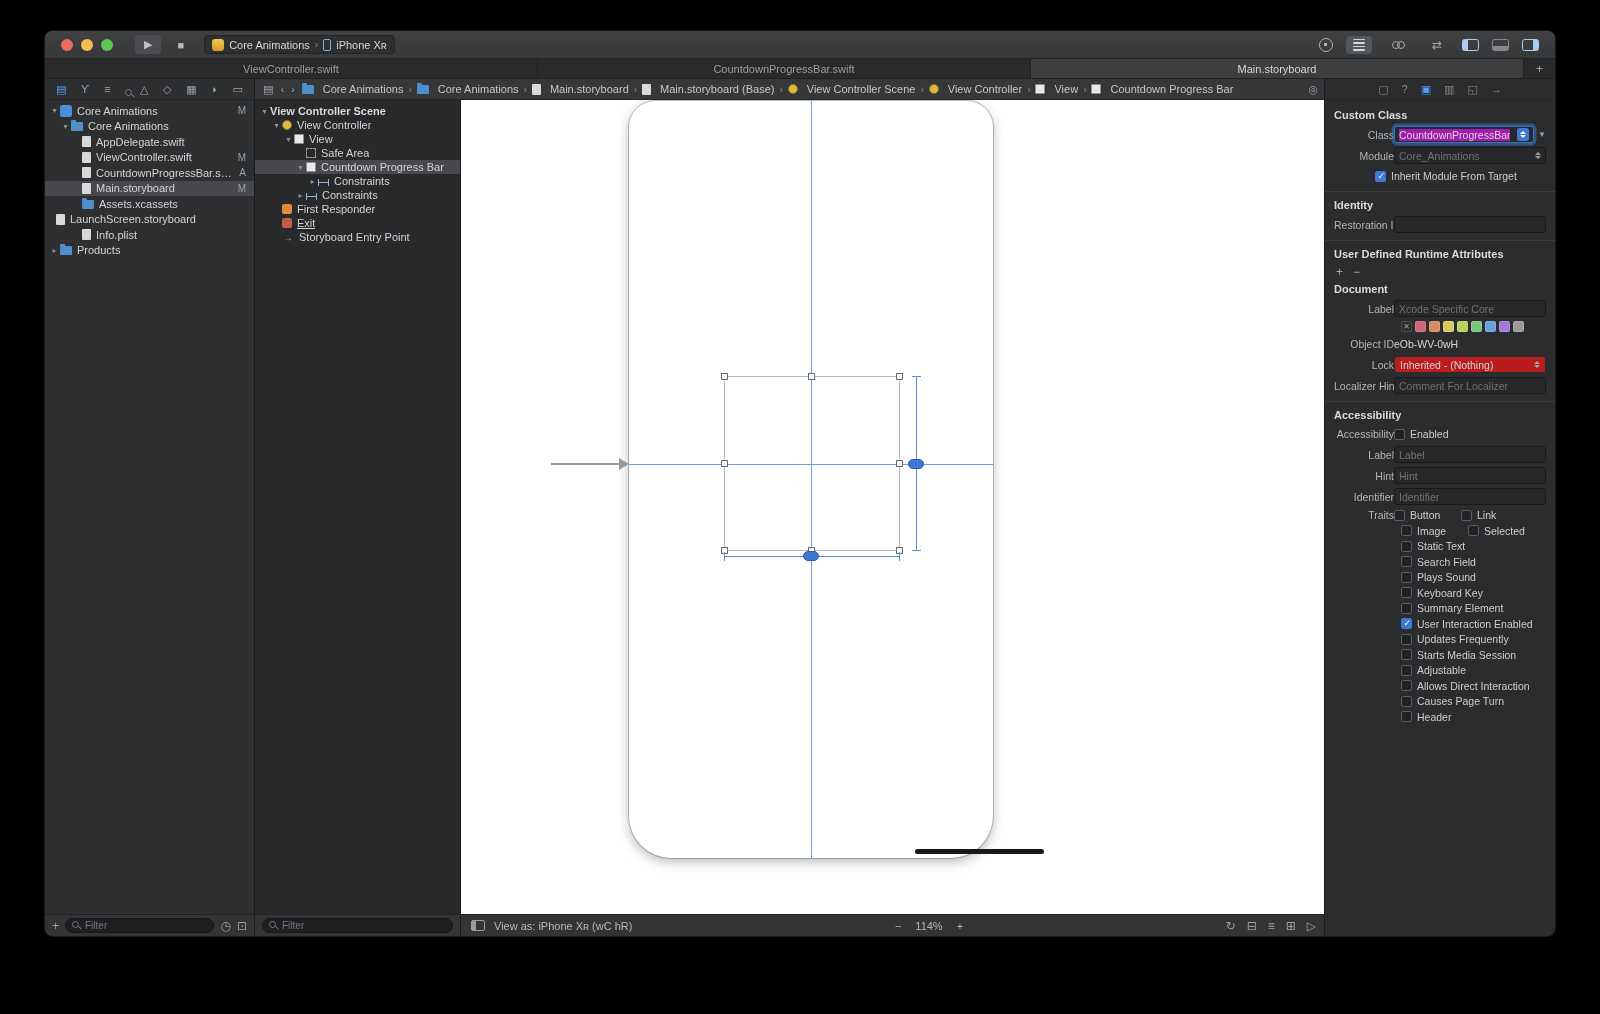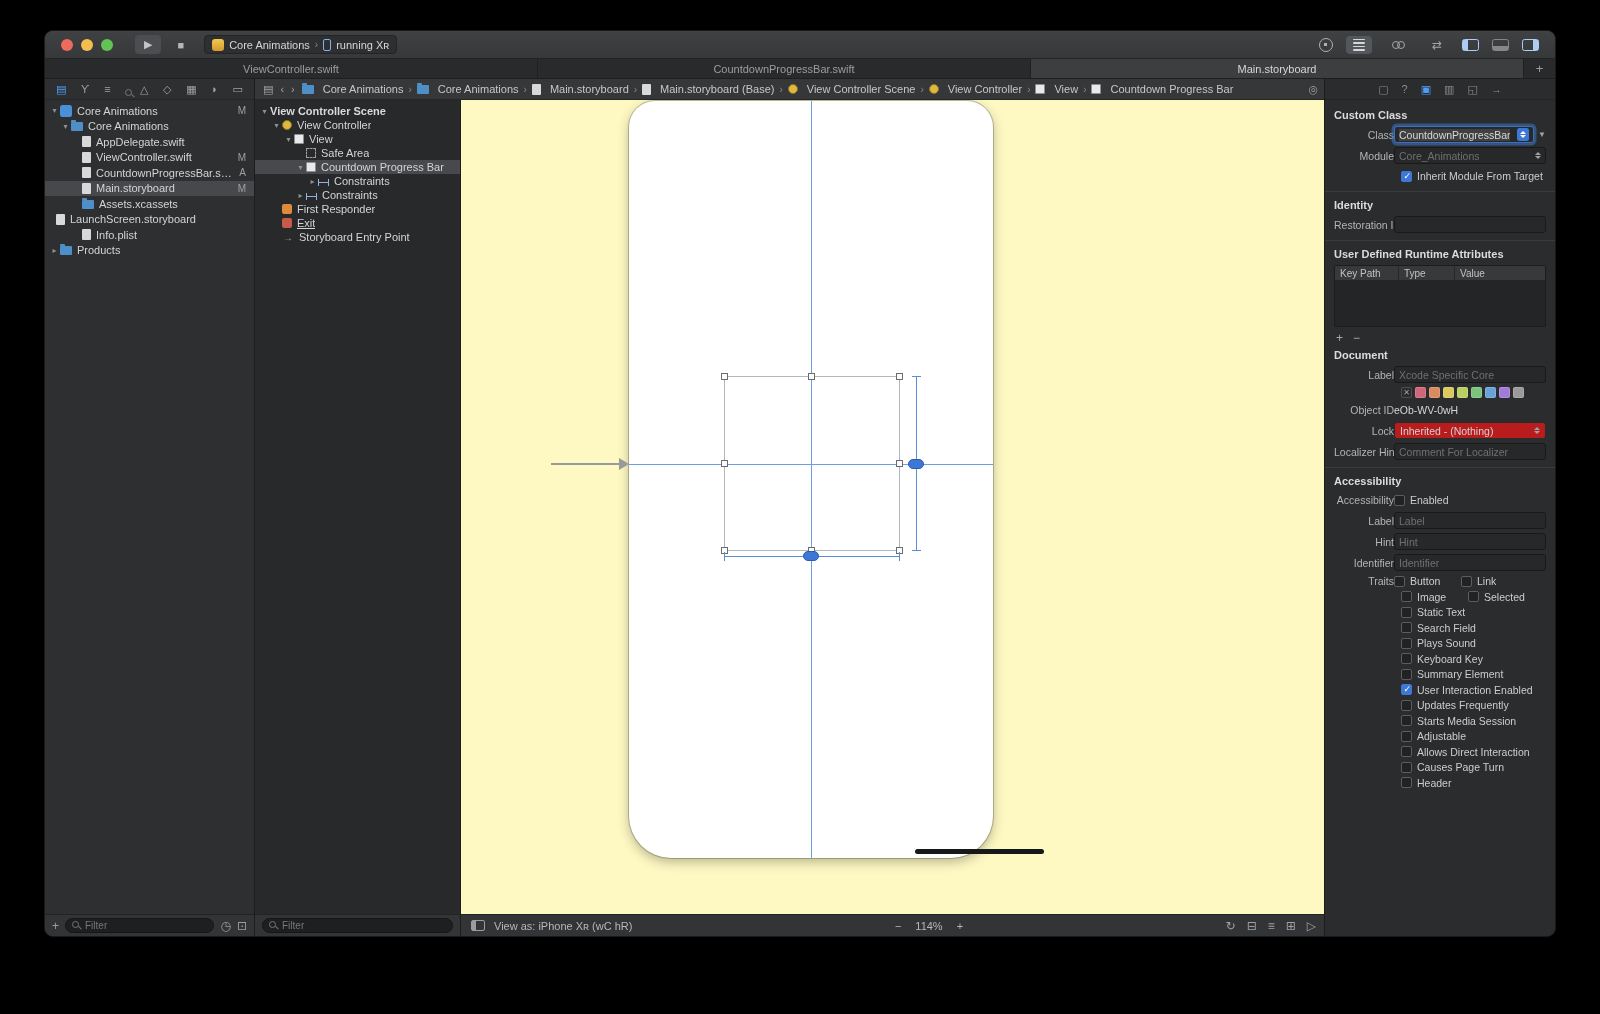--- a/index.html
+++ b/index.html
@@ -101,21 +101,21 @@
   .crumbs{display:flex;align-items:center;gap:5px;min-width:0;flex:1}
   .crumb{display:flex;align-items:center;gap:4px;flex:none}
   .crumb span{font-size:11px;color:#c6c7c9;white-space:nowrap}
   .crumb-sep{color:#85878a;font-size:10px;flex:none}
   .outline-panel{position:absolute;left:0;top:21px;bottom:0;width:206px;background:#28292b;border-right:1px solid #1c1d1e}
   .outline-tree{position:absolute;top:0;bottom:22px;left:0;right:0;padding-top:4px;overflow:hidden}
   .outline-tree .tree-row{height:14px;font-size:11px}
   .outline-tree .tree-row.selected{background:#47494c}
   .outline-tree .scene-head .lab{font-weight:bold;color:#d9dadb}
 
-  .canvas{position:absolute;left:206px;top:21px;right:0;bottom:0;background:#fef9c3;overflow:hidden}
+  .canvas{position:absolute;left:206px;top:21px;right:0;bottom:0;background:#ffffff;overflow:hidden}
   .phone{position:absolute;left:168px;top:1px;width:364px;height:757px;background:#fff;
     border-radius:26px 26px 42px 42px;box-shadow:0 0 0 1px rgba(0,0,0,.22),0 4px 12px rgba(0,0,0,.28)}
   .home-indicator{position:absolute;left:286px;top:748px;width:129px;height:5px;border-radius:3px;background:#17181a}
   .guide-v{position:absolute;left:350px;top:1px;width:1px;height:757px;background:#6d9ee0}
   .guide-h{position:absolute;left:168px;top:364px;width:364px;height:1px;background:#6d9ee0}
   .selrect{position:absolute;left:263px;top:276px;width:176px;height:175px;border:1px solid #b2b8bf}
   .handle{position:absolute;width:7px;height:7px;background:#fcfcfd;border:1px solid #6a6c6e}
   .h-tl{left:-4px;top:-4px}.h-tc{left:calc(50% - 4px);top:-4px}.h-tr{right:-4px;top:-4px}
   .h-ml{left:-4px;top:calc(50% - 4px)}.h-mr{right:-4px;top:calc(50% - 4px)}
   .h-bl{left:-4px;bottom:-4px}.h-bc{left:calc(50% - 4px);bottom:-4px}.h-br{right:-4px;bottom:-4px}
@@ -144,21 +144,21 @@
   .insp-tab{font-size:11px;color:#8b8d90;line-height:1}
   .insp-tab.active{color:#4f9cf7}
   .insp-body{position:absolute;top:21px;left:0;right:0;bottom:0;padding:6px 9px;font-size:10.5px;color:#cfd0d2;overflow:hidden}
   .sec-title{font-weight:bold;font-size:11px;color:#dbdcdd;margin:3px 0 5px}
   .frow{display:flex;align-items:center;margin-bottom:4px;min-height:16px}
   .flabel{width:60px;text-align:right;color:#b3b5b7;flex:none;white-space:nowrap}
   .tfield{flex:1;height:17px;background:#27282a;border:1px solid #19191a;border-radius:3px;
     display:flex;align-items:center;padding:0 4px;color:#d6d7d9;min-width:0;overflow:hidden}
   .tfield .ph{color:#6e7072;white-space:nowrap;overflow:hidden;text-overflow:ellipsis}
   .tfield.focus{box-shadow:0 0 0 2.5px rgba(62,118,208,.55);border-color:#3f6fb5}
-  .seltext{background:#404040;white-space:nowrap;overflow:hidden}
+  .seltext{background:#a21caf;white-space:nowrap;overflow:hidden}
   .stepper{margin-left:auto;width:12px;height:13px;background:#3d78d6;border-radius:2.5px;display:flex;flex-direction:column;
     align-items:center;justify-content:center;gap:1px;flex:none}
   .stepper i{display:block;width:0;height:0;border-left:3px solid transparent;border-right:3px solid transparent}
   .stepper .up{border-bottom:3px solid #fff}
   .stepper .dn{border-top:3px solid #fff}
   .pop-arrows{margin-left:auto;display:flex;flex-direction:column;align-items:center;gap:1px;flex:none}
   .pop-arrows i{display:block;width:0;height:0;border-left:3px solid transparent;border-right:3px solid transparent}
   .pop-arrows .up{border-bottom:3.5px solid #9fa1a3}
   .pop-arrows .dn{border-top:3.5px solid #9fa1a3}
   .combo-dn{margin-left:4px;color:#9fa1a3;font-size:8px;flex:none}
@@ -193,21 +193,21 @@
     <span class="tl red"></span>
     <span class="tl yellow"></span>
     <span class="tl green"></span>
     <span class="tb-btn run-btn">▶</span>
     <span class="tb-btn stop-btn">■</span>
     <div class="scheme">
       <span class="appico"></span>
       <span>Core Animations</span>
       <span class="sep">›</span>
       <span class="phico"></span>
-      <span>running Xʀ</span>
+      <span>iPhone Xʀ</span>
     </div>
     <div class="tb-right">
       <span class="lib-ico"></span>
       <span class="ed-btn sel">
           <span class="bars">
             <i></i>
             <i></i>
             <i></i>
             <i></i>
           </span>
@@ -507,44 +507,36 @@
         <div class="frow">
           <span class="flabel">Module</span>
           <div class="tfield">
             <span class="ph">Core_Animations</span>
             <span class="pop-arrows">
                 <i class="up"></i>
                 <i class="dn"></i>
               </span>
           </div>
         </div>
-        <div class="frow" style="margin-left:67px">
+        <div class="frow" style="margin-left:41px">
           <span class="cb checked"></span>
           <span class="cb-label">Inherit Module From Target</span>
         </div>
 
         <div class="divider"></div>
         <div class="sec-title">Identity</div>
         <div class="frow">
           <span class="flabel">Restoration ID</span>
           <div class="tfield">
               <span class="ph"></span>
             </div>
         </div>
 
         <div class="divider"></div>
         <div class="sec-title">User Defined Runtime Attributes</div>
-        <div class="rt-table">
-          <div class="rt-head">
-              <div class="rt-col">Key Path</div>
-              <div class="rt-col">Type</div>
-              <div class="rt-col">Value</div>
-            </div>
-          <div class="rt-body"></div>
-        </div>
         <div class="pm-row">
           <span>+</span>
           <span>−</span>
         </div>
 
         <div class="sec-title">Document</div>
         <div class="frow">
           <span class="flabel">Label</span>
           <div class="tfield">
               <span class="ph">Xcode Specific Core</span>

